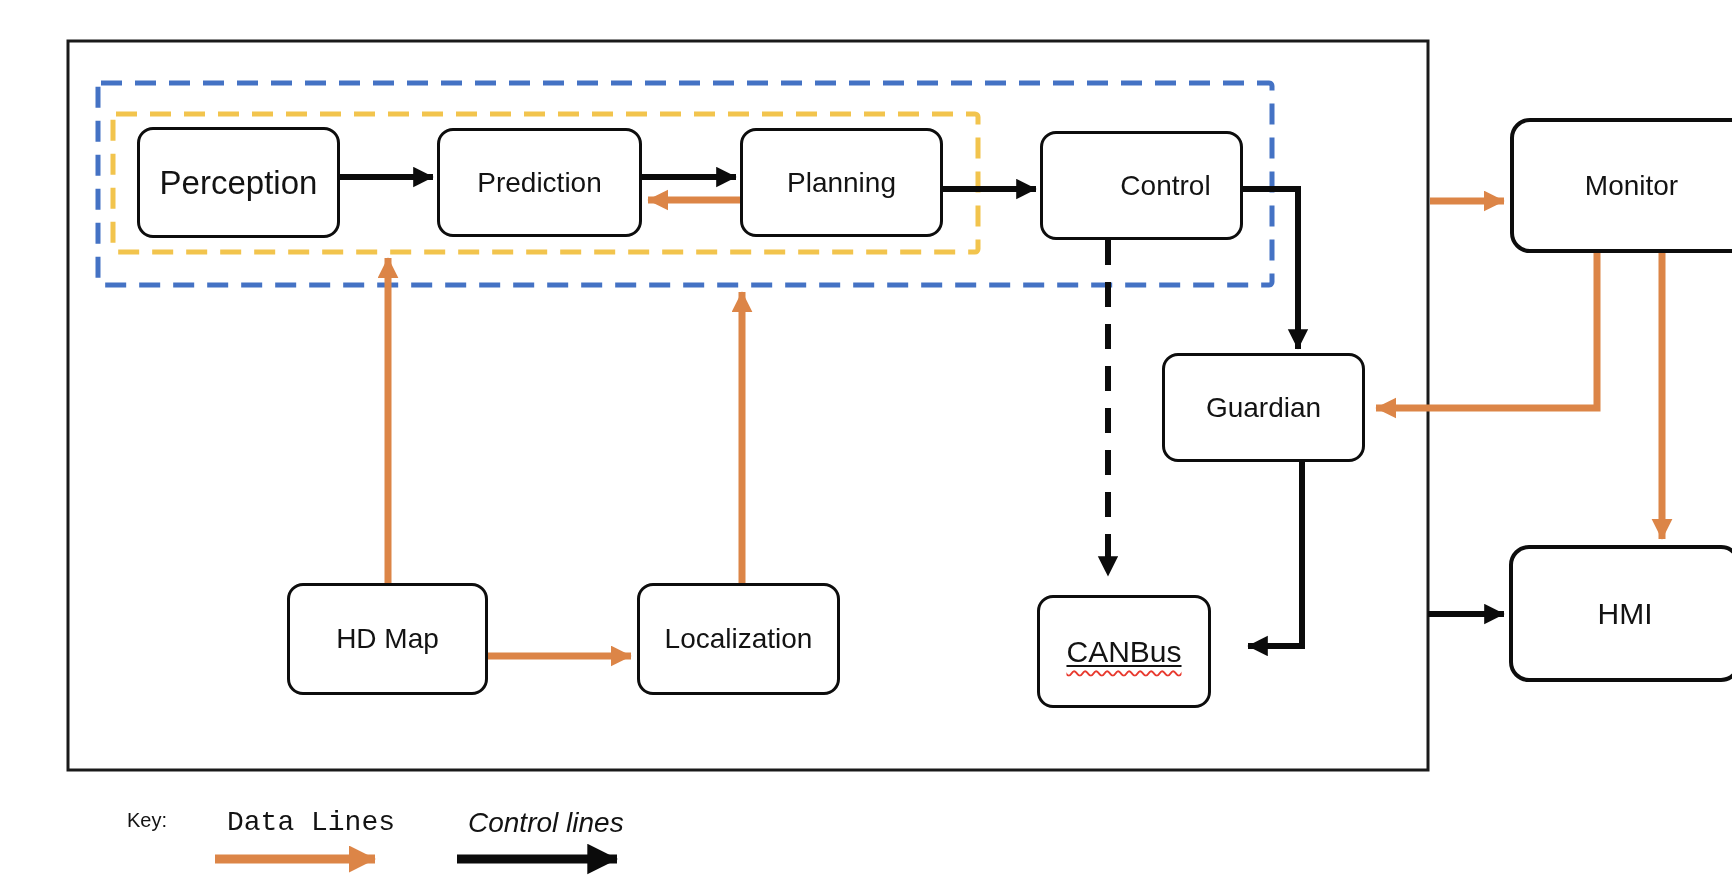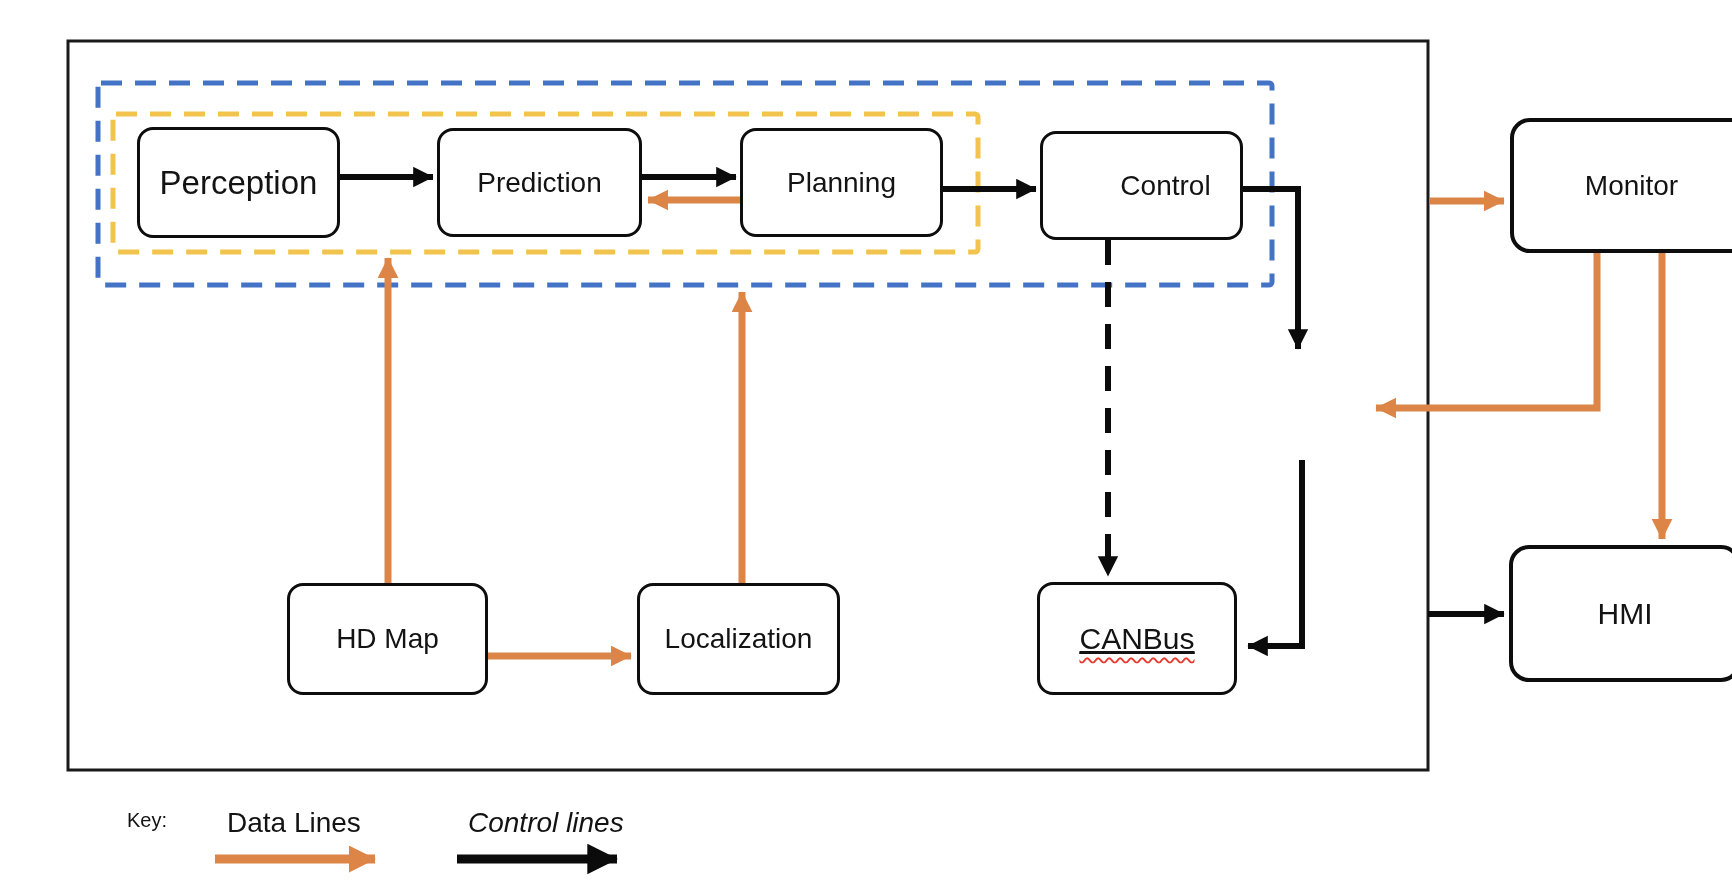--- a/index.html
+++ b/index.html
@@ -77,34 +77,37 @@
   </div>
 
   <div class="node" style="left:995px;top:131px;width:203px;height:109px;font-size:28px;padding-left:48px;">
     <span class="lbl">Control</span>
   </div>
 
   <div class="node thick" style="left:1465px;top:118px;width:243px;height:135px;font-size:28px;">
     <span class="lbl">Monitor</span>
   </div>
 
+  <div class="node" style="left:1117px;top:353px;width:203px;height:109px;font-size:28px;">
+    <span class="lbl">Guardian</span>
+  </div>
 
-  <div class="node" style="left:992px;top:582px;width:200px;height:113px;font-size:30px;text-decoration:underline;">
+  <div class="node" style="left:992px;top:595px;width:174px;height:113px;font-size:30px;">
     <span class="spellcheck"><span class="lbl underlined">CANBus</span></span>
   </div>
 
   <div class="node" style="left:592px;top:583px;width:203px;height:112px;font-size:28px;">
     <span class="lbl">Localization</span>
   </div>
 
   <div class="node" style="left:242px;top:583px;width:201px;height:112px;font-size:28px;">
     <span class="lbl">HD Map</span>
   </div>
 
   <div class="node thick" style="left:1464px;top:545px;width:232px;height:137px;font-size:30px;">
     <span class="lbl">HMI</span>
   </div>
 
   <div class="keytext" style="left:82px;top:809px;font-size:20px;">Key:</div>
-  <div class="keytext" style="left:182px;top:807px;font-size:28px;">Data Lines</div>
+  <div class="keytext" style="left:182px;top:807px;font-size:28px;font-family:Liberation Mono, monospace;">Data Lines</div>
   <div class="keytext" style="left:423px;top:807px;font-size:28px;font-style:italic;">Control lines</div>
 
 </div>
 
 </body></html>

